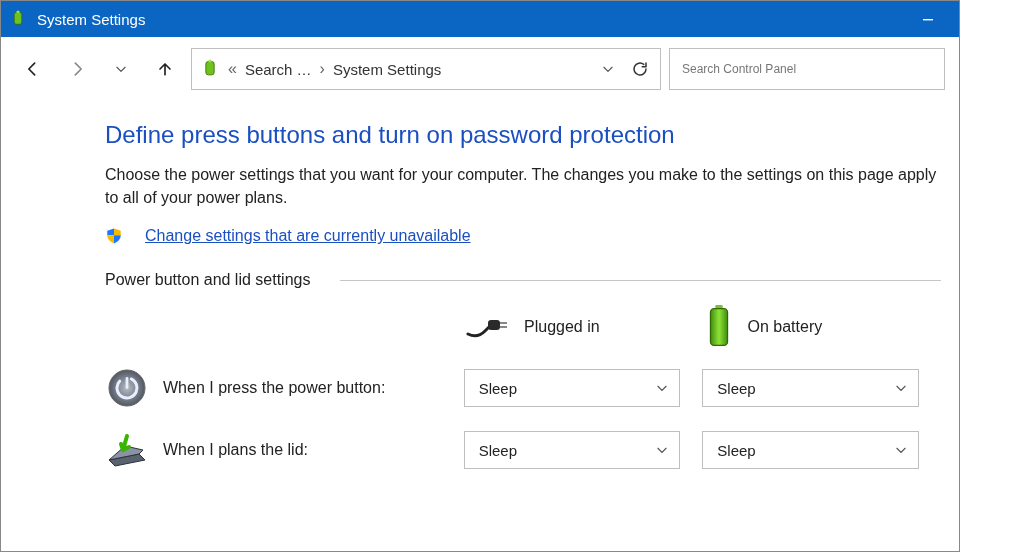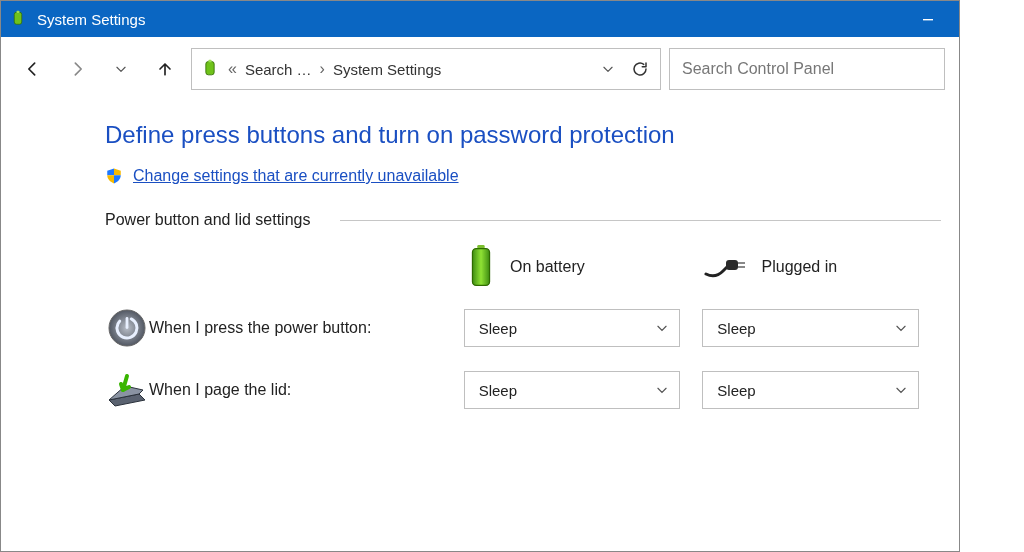--- a/index.html
+++ b/index.html
@@ -15,40 +15,40 @@
   
   .navrow { height: 64px; display: flex; align-items: center; padding: 0 14px; gap: 8px; }
   .nav-btn { width: 36px; height: 36px; display:flex; align-items:center; justify-content:center; color:#333; border-radius:2px;}
   .addrbox { flex: 0 0 470px; height: 42px; border: 1px solid #bfbfbf; display:flex; align-items:center; padding: 0 8px; gap:8px; color:#333; }
   .addrbox .addr-icon { width:20px; height:20px; display:flex; align-items:center; justify-content:center;}
   .addrbox .bc-sep { color:#666; }
   .addrbox .bc-item { font-size:15px; }
   .addrbox .spacer { flex:1; }
   .addrbox .chev { width:24px; display:flex; justify-content:center;}
   .searchbox { flex:1; height:42px; border:1px solid #bfbfbf; display:flex; align-items:center; padding:0 12px; }
-  .searchbox input { border:none; outline:none; width:100%; font-size:16px; color:#333; background:transparent;}
+  .searchbox input { border:none; outline:none; width:100%; font-size:12px; color:#333; background:transparent;}
   .searchbox input::placeholder { color:#777; }
 
   
   .content { flex:1; padding: 20px 18px 0 104px; overflow: hidden; color:#222; }
   h1.page-title { color:#1a4fc2; font-weight:400; font-size:24px; margin-bottom: 14px;}
   .desc { font-size:16px; line-height:1.45; max-width: 900px; }
-  .uac-link-row { display:flex; align-items:center; gap:10px; margin-top:18px; }
+  .uac-link-row { display:flex; align-items:center; gap:22px; margin-top:18px; }
   .uac-link { color:#1a4fc2; text-decoration: underline; font-size:16px; cursor:pointer; position:relative;}
   .section-header { display:flex; align-items:center; margin-top:26px; font-size:16px; color:#222;gap:18px; }
   .section-header .sh-label { padding-right: 12px; }
   .section-header .sh-line { flex:1; height:1px; background:#c6c6c6; }
 
   
   .grid { margin-top: 8px; }
   .col-headers { display:flex; align-items:center; height:60px; }
   .col-headers .lead { width:380px; }
   .col-headers .colh { width:250px; display:flex; align-items:center; gap:14px; font-size:16px;}
   .row { display:flex; align-items:center; height:62px; }
-  .row .lead { width:380px; display:flex; align-items:center; font-size:16px;}
+  .row .lead { width:380px; display:flex; align-items:center; gap:14px; font-size:16px;}
   .row .lead .ricon { width:44px; height:44px; display:flex; align-items:center; justify-content:center;}
   .sel { width:228px; height:38px; border:1px solid #bfbfbf; display:flex; align-items:center; justify-content:space-between; padding:0 10px 0 14px; font-size:15px; color:#222; margin-right:22px; background:#fff;gap:28px;}
   .sel .chev { color:#555; }
 
   
   svg { display:block; }
 </style>
 </head>
 <body>
 
@@ -115,20 +115,21 @@
       </span>
     </div>
 
     <div class="searchbox">
       <input type="text" placeholder="Search Control Panel" style="">
     </div>
   </div>
 
   <div class="content">
     <h1 class="page-title">Define press buttons and turn on password protection</h1>
+    <p class="desc">Choose the power settings that you want for your computer. The changes you make to the settings on this page apply to all of your power plans.</p>
 
     <div class="uac-link-row">
       <span>
         <svg width="18" height="18" viewBox="0 0 24 24">
           <path d="M12 2l9 3v6c0 5-4 9-9 11C7 20 3 16 3 11V5l9-3z" fill="#fff"></path>
           <path d="M12 2l9 3v6h-9V2z" fill="#f6b900"></path>
           <path d="M3 5l9-3v9H3V5z" fill="#1e78ff"></path>
           <path d="M12 11h9c0 5-4 9-9 11V11z" fill="#1e78ff"></path>
           <path d="M12 11v11C7 20 3 16 3 11h9z" fill="#f6b900"></path>
         </svg>
@@ -137,46 +138,46 @@
     </div>
 
     <div class="section-header">
       <span class="sh-label">Power button and lid settings</span>
       <span class="sh-line"></span>
     </div>
 
     <div class="grid">
       <div class="col-headers">
         <div class="lead"></div>
+        <div class="colh">
+          <span>
+            <svg width="44" height="26" viewBox="0 0 44 26">
+              <path d="M2 20c6 3 12 2 17-3l4-4" fill="none" stroke="#222" stroke-width="3" stroke-linecap="round"></path>
+              <rect x="22" y="6" width="12" height="10" rx="3" fill="#2a2a2a"></rect>
+              <rect x="34" y="8" width="7" height="2" fill="#888"></rect>
+              <rect x="34" y="12" width="7" height="2" fill="#888"></rect>
+            </svg>
+          </span>
+          <span>Plugged in</span>
+        </div>
         <div class="colh">
           <span>
             <svg width="30" height="44" viewBox="0 0 24 36">
               <rect x="9" y="0" width="6" height="4" rx="1" fill="#7bbf2e"></rect>
               <rect x="5" y="3" width="14" height="30" rx="3" fill="url(#bg)" stroke="#2f6b00"></rect>
               <defs>
                   <linearGradient id="bg" x1="0" x2="1">
                     <stop offset="0" stop-color="#3f8d12"></stop>
                     <stop offset=".5" stop-color="#8fe234"></stop>
                     <stop offset="1" stop-color="#3f8d12"></stop>
                   </linearGradient>
                 </defs>
             </svg>
           </span>
           <span>On battery</span>
-        </div>
-        <div class="colh">
-          <span>
-            <svg width="44" height="26" viewBox="0 0 44 26">
-              <path d="M2 20c6 3 12 2 17-3l4-4" fill="none" stroke="#222" stroke-width="3" stroke-linecap="round"></path>
-              <rect x="22" y="6" width="12" height="10" rx="3" fill="#2a2a2a"></rect>
-              <rect x="34" y="8" width="7" height="2" fill="#888"></rect>
-              <rect x="34" y="12" width="7" height="2" fill="#888"></rect>
-            </svg>
-          </span>
-          <span>Plugged in</span>
         </div>
       </div>
 
       <div class="row">
         <div class="lead">
           <span class="ricon">
             <svg width="40" height="40" viewBox="0 0 40 40">
               <circle cx="20" cy="20" r="18" fill="url(#pbg)" stroke="#666"></circle>
               <circle cx="20" cy="20" r="10" fill="none" stroke="#e8f0ff" stroke-width="3" stroke-linecap="round" stroke-dasharray="50 14" transform="rotate(-65 20 20)"></circle>
               <rect x="18.6" y="9" width="2.8" height="12" rx="1.4" fill="#e8f0ff"></rect>
@@ -211,21 +212,21 @@
       <div class="row">
         <div class="lead">
           <span class="ricon">
             <svg width="44" height="40" viewBox="0 0 44 40">
               <path d="M4 30l30-6 6 6-30 6z" fill="#5a6270" stroke="#2b323c"></path>
               <path d="M4 30L20 16l18 4-4 4z" fill="#8a93a2" stroke="#2b323c"></path>
               <path d="M22 6l-4 14" fill="none" stroke="#39b500" stroke-width="4" stroke-linecap="round"></path>
               <path d="M16 14l2 6 6-3" fill="none" stroke="#39b500" stroke-width="4" stroke-linecap="round" stroke-linejoin="round"></path>
             </svg>
           </span>
-          <span>When I page the lid:</span>
+          <span>When I plans the lid:</span>
         </div>
         <div class="sel">
           <span>Sleep</span>
           <span class="chev">
               <svg width="14" height="14" viewBox="0 0 24 24">
                 <path d="M5 9l7 7 7-7" fill="none" stroke="#555" stroke-width="2" stroke-linecap="round"></path>
               </svg>
             </span>
         </div>
         <div class="sel">

